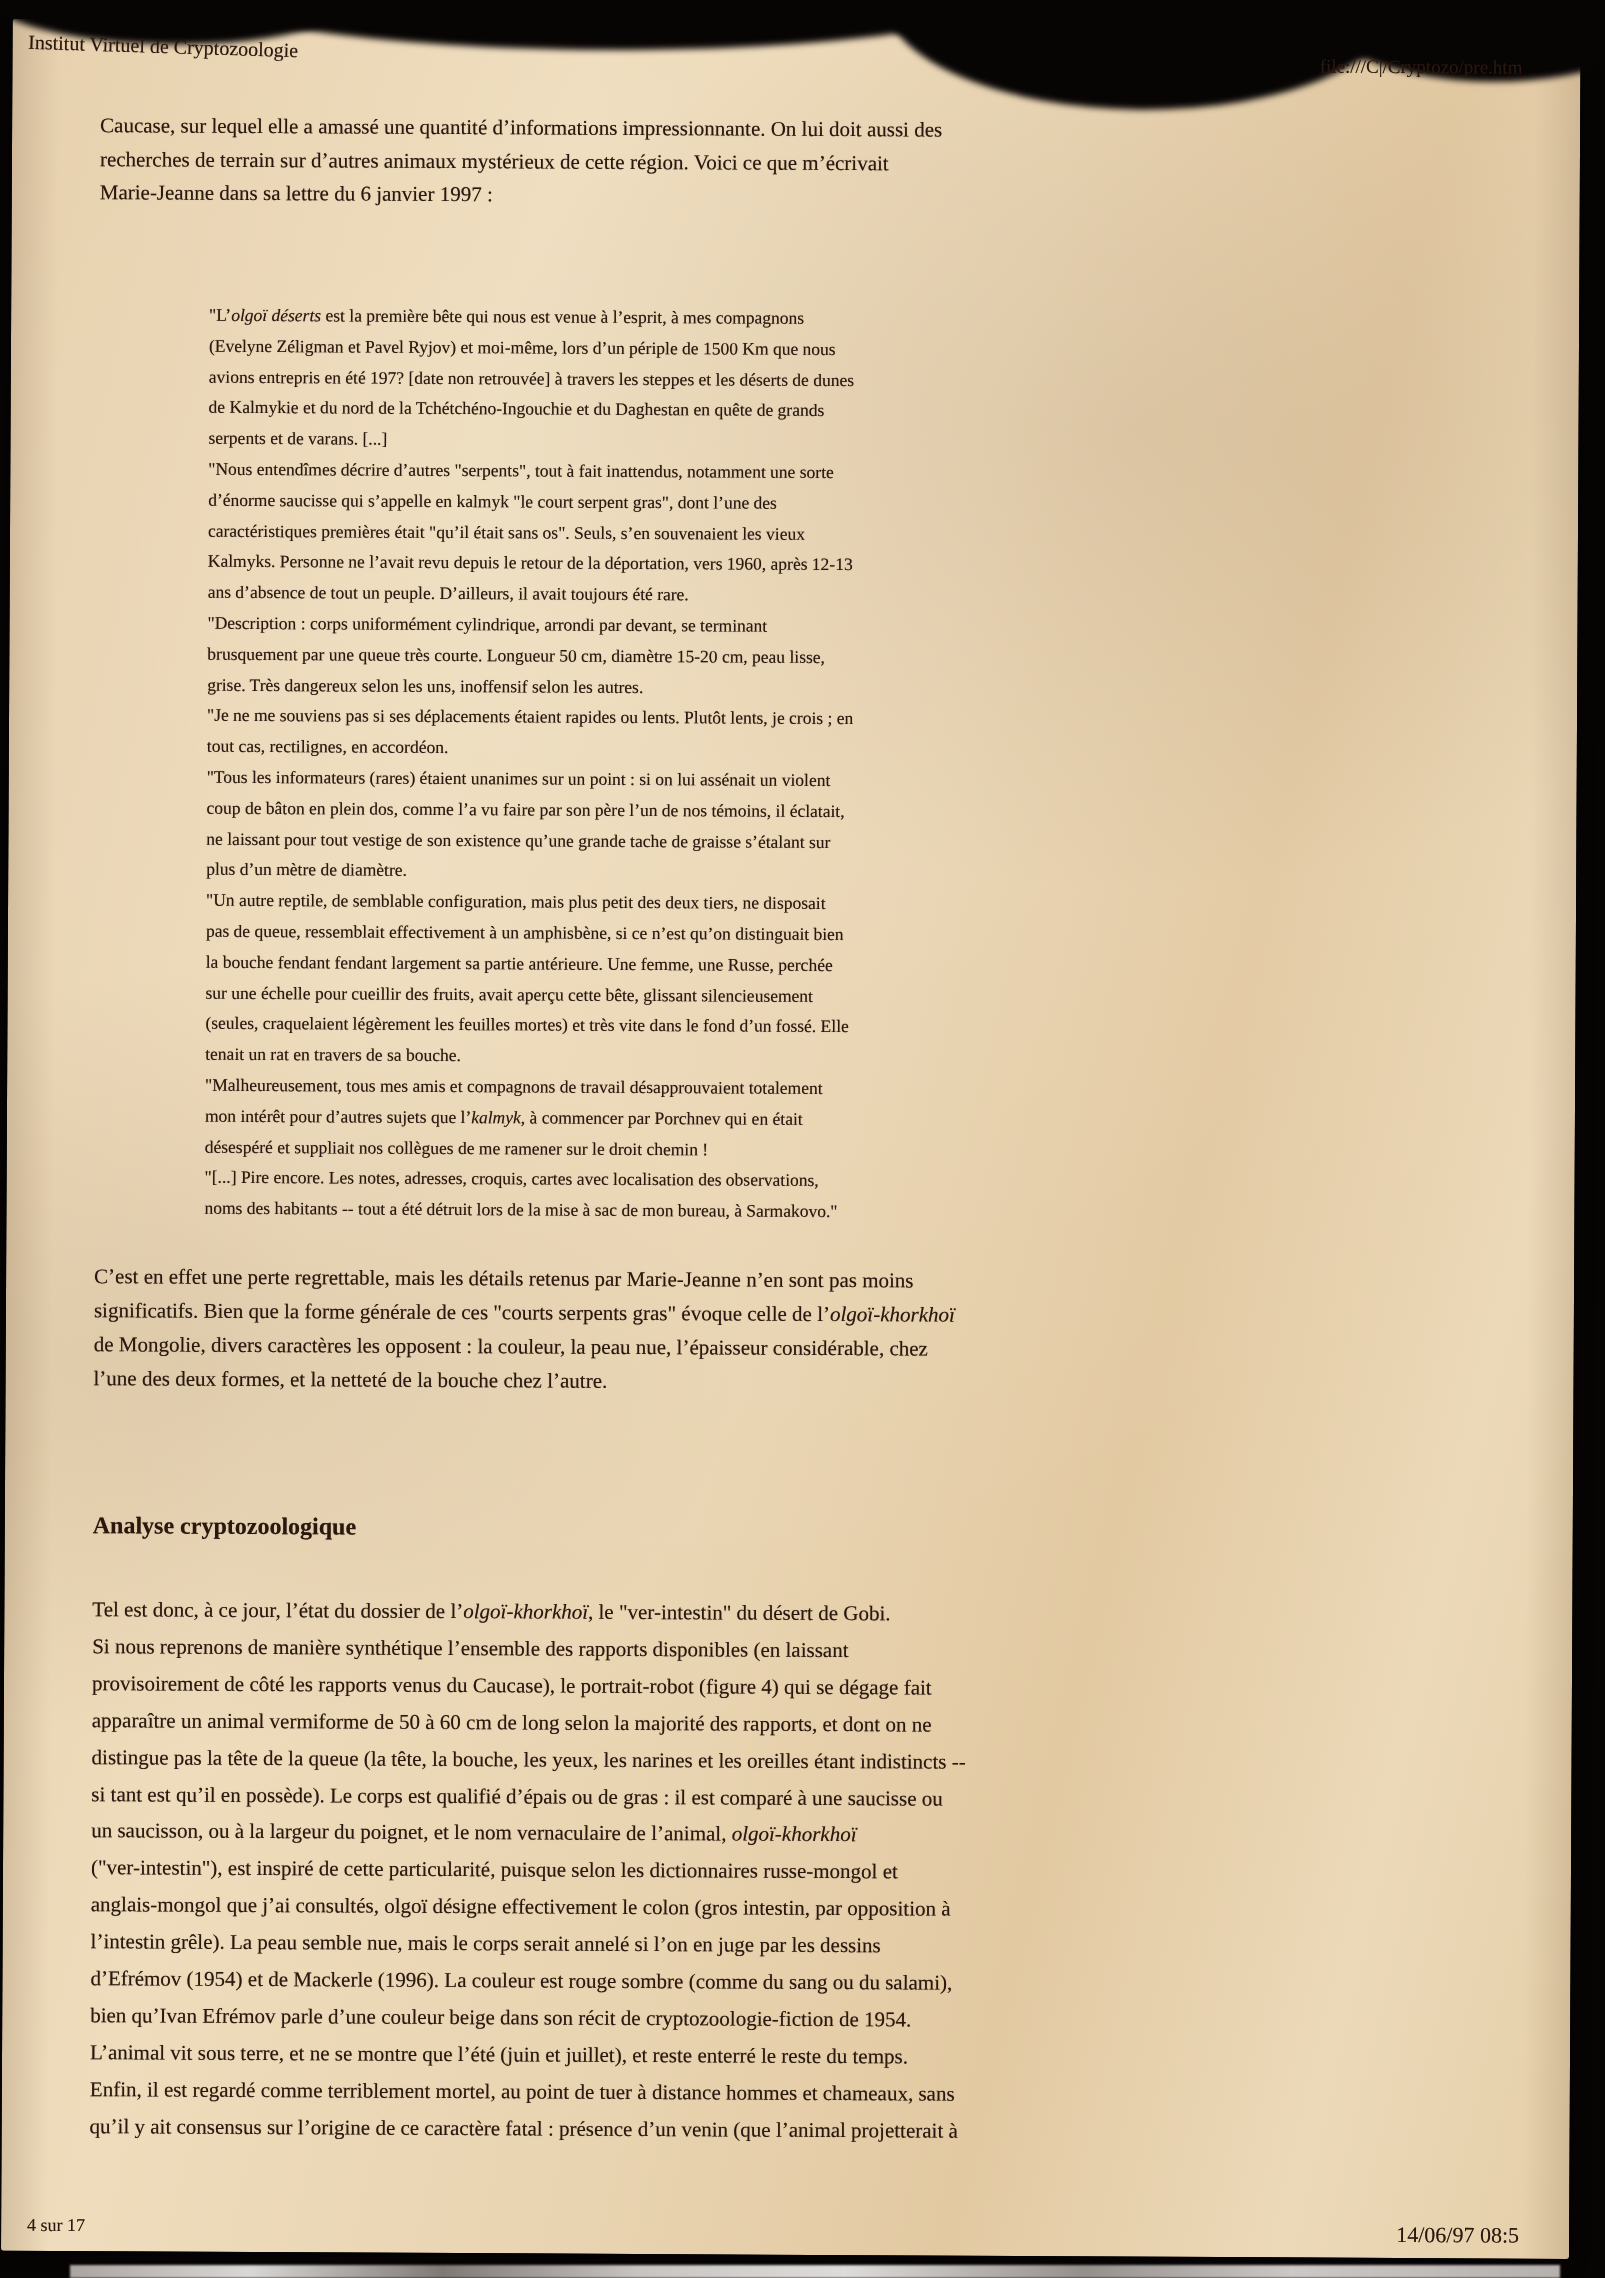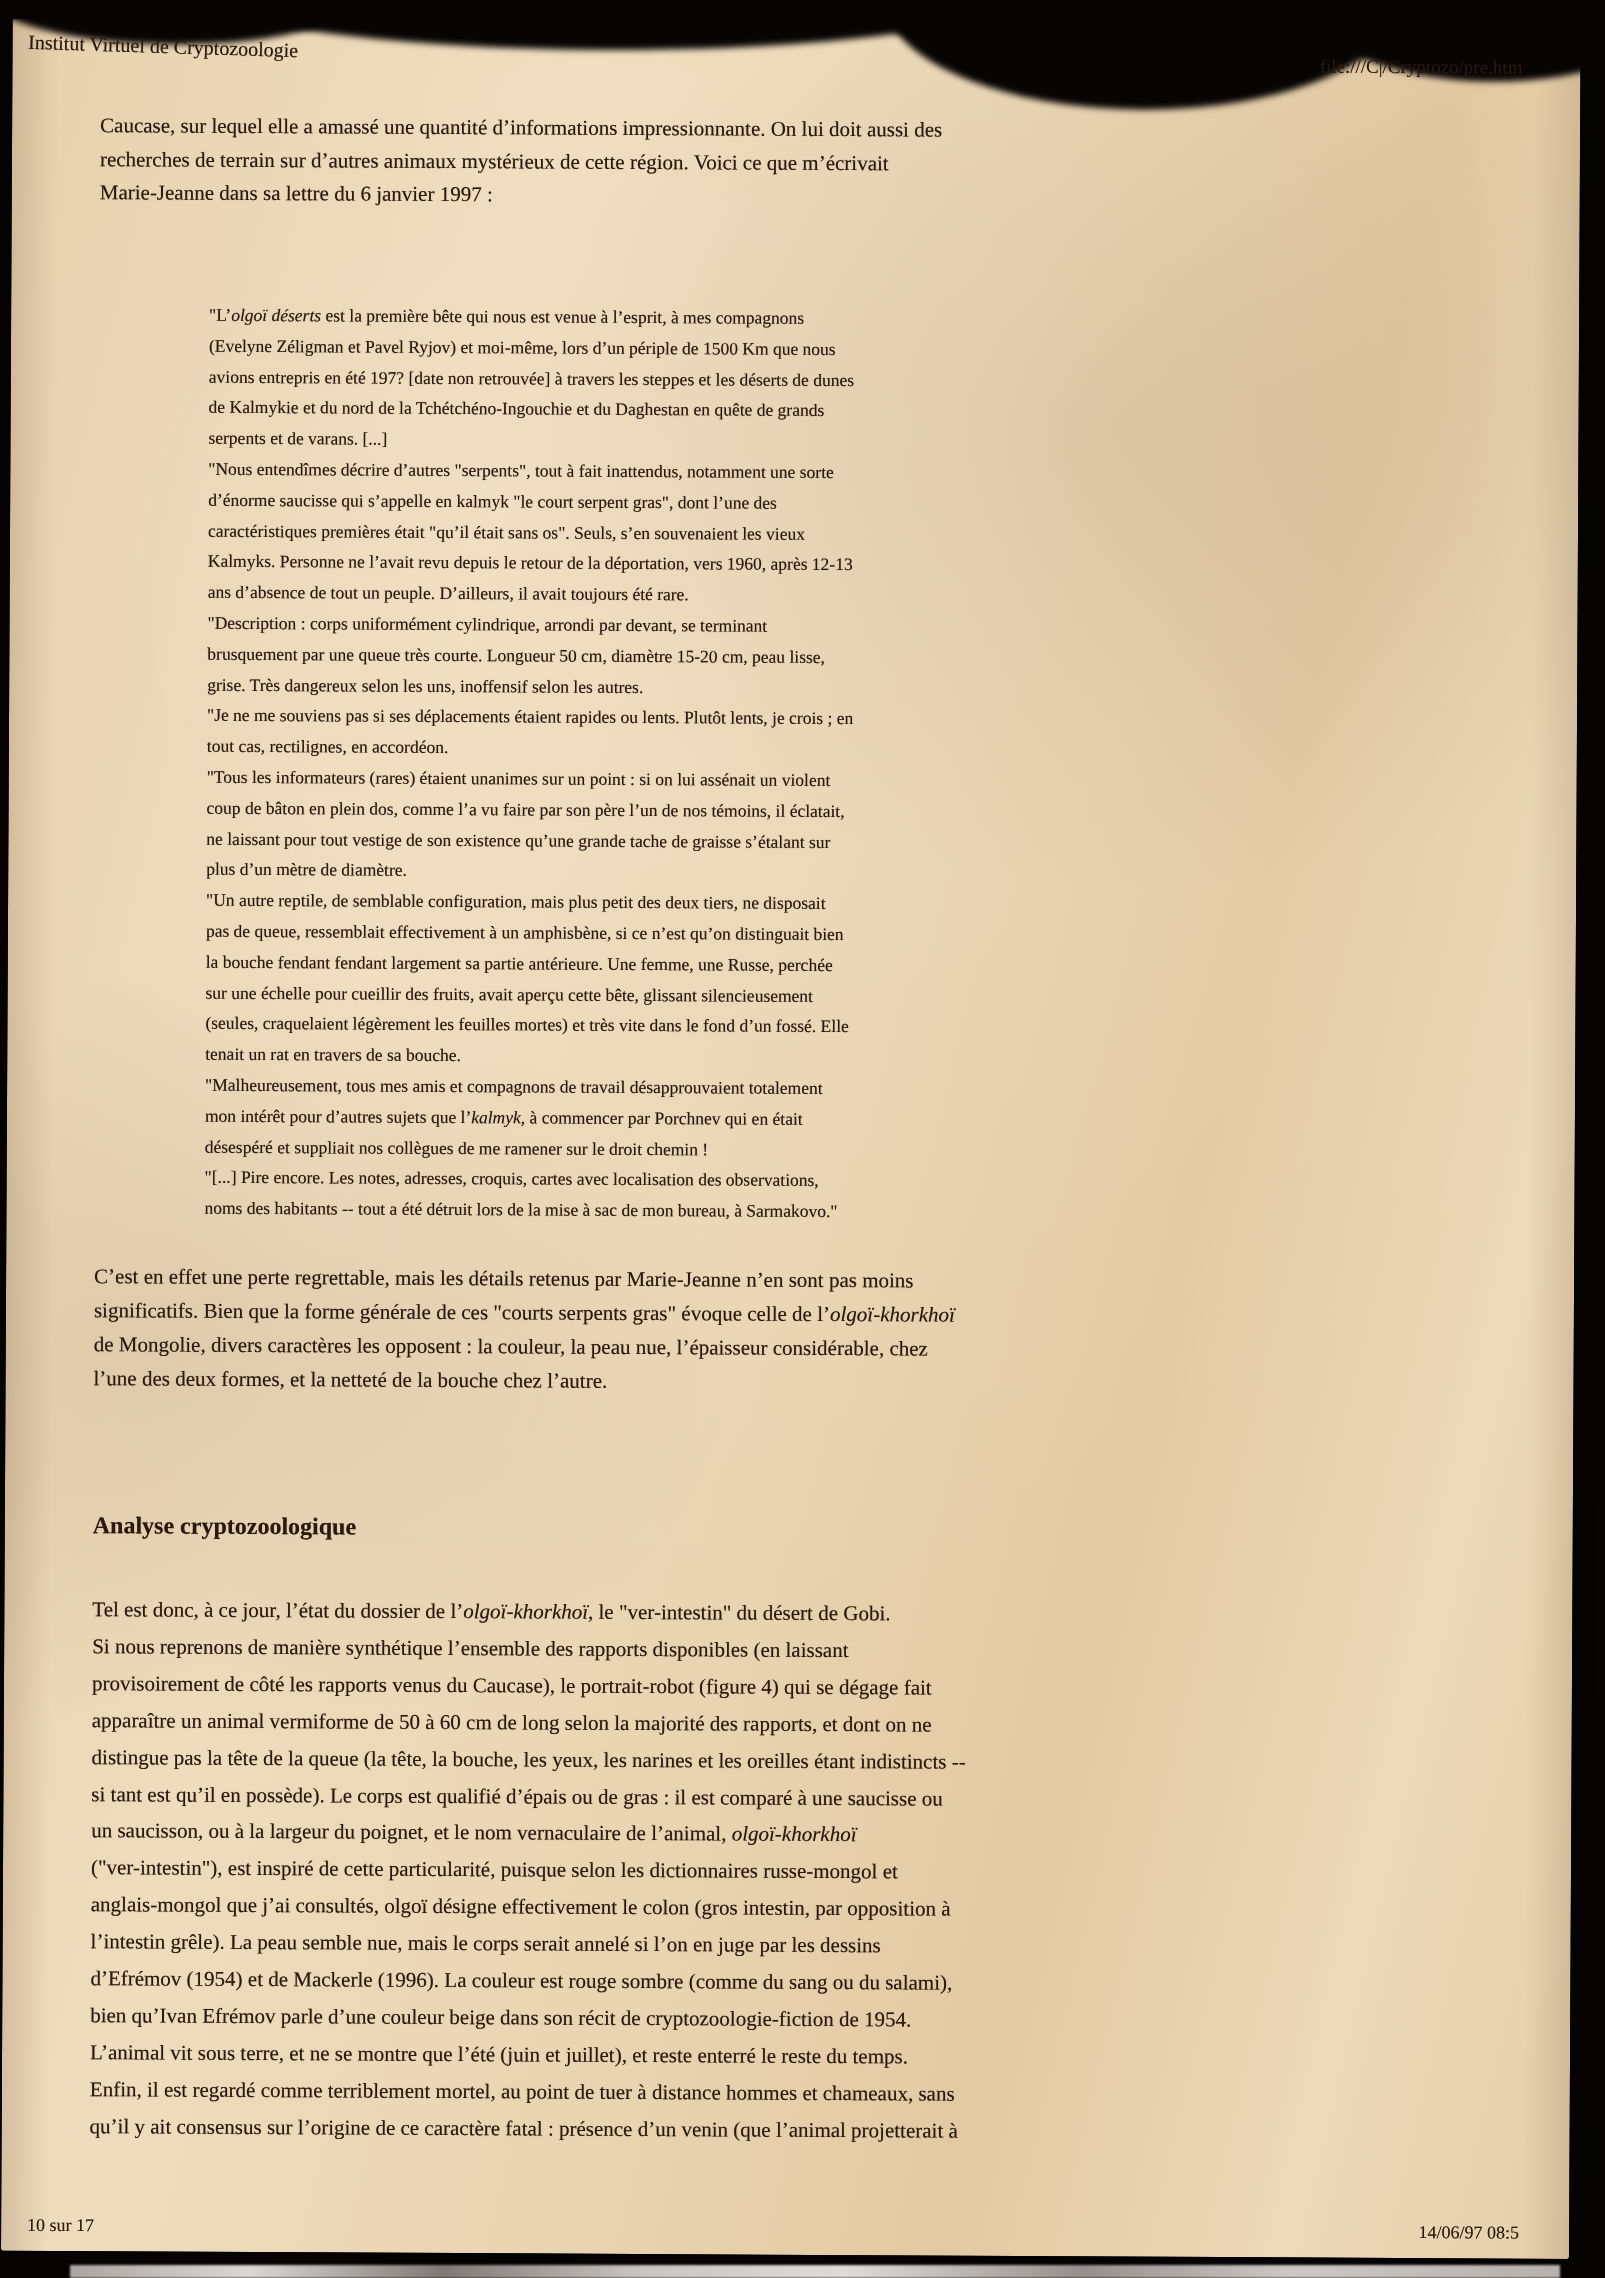--- a/index.html
+++ b/index.html
@@ -35,21 +35,21 @@
   .hdr-left{position:absolute;left:16px;top:12px;font-size:20px;transform:rotate(1.5deg);transform-origin:0 0;text-shadow:0 0 0.7px rgba(46,26,13,0.5);}
   .hdr-right{position:absolute;right:58px;top:30px;font-size:19px;text-shadow:0 0 0.7px rgba(46,26,13,0.5);}
 
   .intro{left:88px;top:90px;font-size:21px;line-height:33.5px;}
   .quote{left:198px;top:280px;font-size:17.5px;line-height:30.8px;}
   .after{left:88px;top:1240px;font-size:21px;line-height:34px;}
   .heading{position:absolute;left:88px;top:1493px;margin:0;font-size:24px;font-weight:bold;text-shadow:0 0 0.7px rgba(46,26,13,0.55);}
   .analysis{left:88px;top:1572px;font-size:21px;line-height:36.9px;}
 
   .ftr-left{position:absolute;left:26px;top:2196px;font-size:18px;text-shadow:0 0 0.6px rgba(46,26,13,0.5);}
-  .ftr-right{position:absolute;right:50px;top:2196px;font-size:18px;text-shadow:0 0 0.6px rgba(46,26,13,0.5);}
+  .ftr-right{position:absolute;right:50px;top:2196px;font-size:22px;text-shadow:0 0 0.6px rgba(46,26,13,0.5);}
 
   .bottom-strip{
     position:absolute;left:70px;right:45px;bottom:0;height:13px;
     background:linear-gradient(to right,#b9b3ae 0%,#eceae8 12%,#8a847f 25%,#d8d4d1 38%,#f1efed 52%,#a29c97 68%,#ddd9d6 82%,#c5c0bb 100%);
     filter:blur(1px);opacity:0.92;
   }
 </style>
 </head>
 <body>
 
@@ -122,18 +122,18 @@
       <div class="tline">("ver-intestin"), est inspiré de cette particularité, puisque selon les dictionnaires russe-mongol et</div>
       <div class="tline">anglais-mongol que j’ai consultés, olgoï désigne effectivement le colon (gros intestin, par opposition à</div>
       <div class="tline">l’intestin grêle). La peau semble nue, mais le corps serait annelé si l’on en juge par les dessins</div>
       <div class="tline">d’Efrémov (1954) et de Mackerle (1996). La couleur est rouge sombre (comme du sang ou du salami),</div>
       <div class="tline">bien qu’Ivan Efrémov parle d’une couleur beige dans son récit de cryptozoologie-fiction de 1954.</div>
       <div class="tline">L’animal vit sous terre, et ne se montre que l’été (juin et juillet), et reste enterré le reste du temps.</div>
       <div class="tline">Enfin, il est regardé comme terriblement mortel, au point de tuer à distance hommes et chameaux, sans</div>
       <div class="tline">qu’il y ait consensus sur l’origine de ce caractère fatal : présence d’un venin (que l’animal projetterait à</div>
     </div>
 
-  <div class="ftr-left">10 sur 17</div>
+  <div class="ftr-left">4 sur 17</div>
 
   <div class="ftr-right">14/06/97 08:5</div>
 </div>
 
 <div class="bottom-strip"></div>
 
 </body></html>

